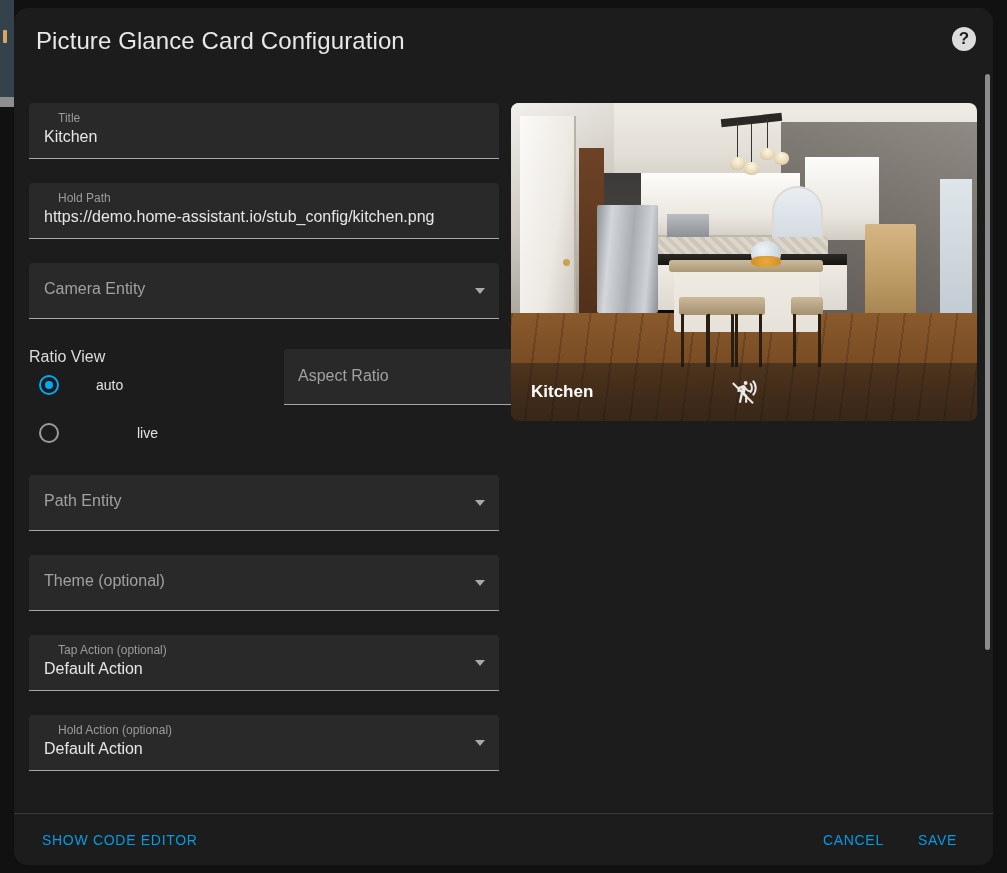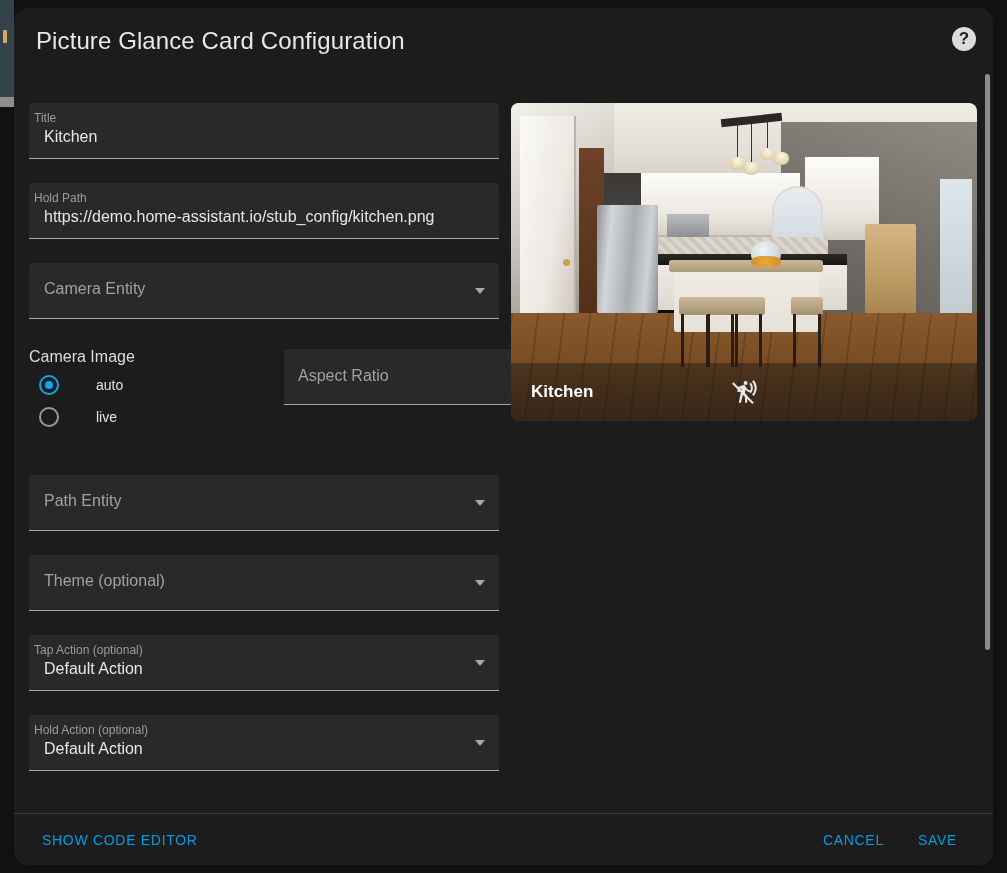--- a/index.html
+++ b/index.html
@@ -105,21 +105,21 @@
     width: 470px;
     height: 56px;
     background: #292929;
     border-radius: 4px 4px 0 0;
     border-bottom: 1px solid #a6a6a6;
     margin-bottom: 24px;
     cursor: text;
   }
   .field .field-label {
     position: absolute;
-    left: 5px;
+    left: 29px;
     top: 8px;
     font-size: 12px;
     color: #9b9b9b;
     pointer-events: none;
   }
   .field .field-value {
     position: absolute;
     left: 15px;
     top: 25px;
     font-size: 16px;
@@ -161,21 +161,21 @@
     color: #dcdcdc;
   }
   .radio-row {
     position: absolute;
     left: 10px;
     display: flex;
     align-items: center;
     cursor: pointer;
   }
   #radio-auto { top: 32px; }
-  #radio-live { top: 64px; }
+  #radio-live { top: 80px; gap: 41px; }
   .radio-mark {
     width: 20px; height: 20px;
     border-radius: 50%;
     border: 2px solid #9b9b9b;
     position: relative;
     flex: none;
   }
   .radio-row.checked .radio-mark {
     border-color: #03a9f4;
   }
@@ -452,21 +452,21 @@
         <span class="field-label">Hold Path</span>
         <span class="field-value">https://demo.home-assistant.io/stub_config/kitchen.png</span>
       </div>
 
       <div class="field select empty">
         <span class="field-placeholder">Camera Entity</span>
         <span class="caret"></span>
       </div>
 
       <div id="camera-view-row">
-        <span id="camera-view-legend">Camera Image</span>
+        <span id="camera-view-legend">Ratio View</span>
 
         <div id="radio-auto" class="radio-row checked">
           <span class="radio-mark"></span>
           <span class="radio-label">auto</span>
         </div>
 
         <div id="radio-live" class="radio-row">
           <span class="radio-mark"></span>
           <span class="radio-label">live</span>
         </div>

